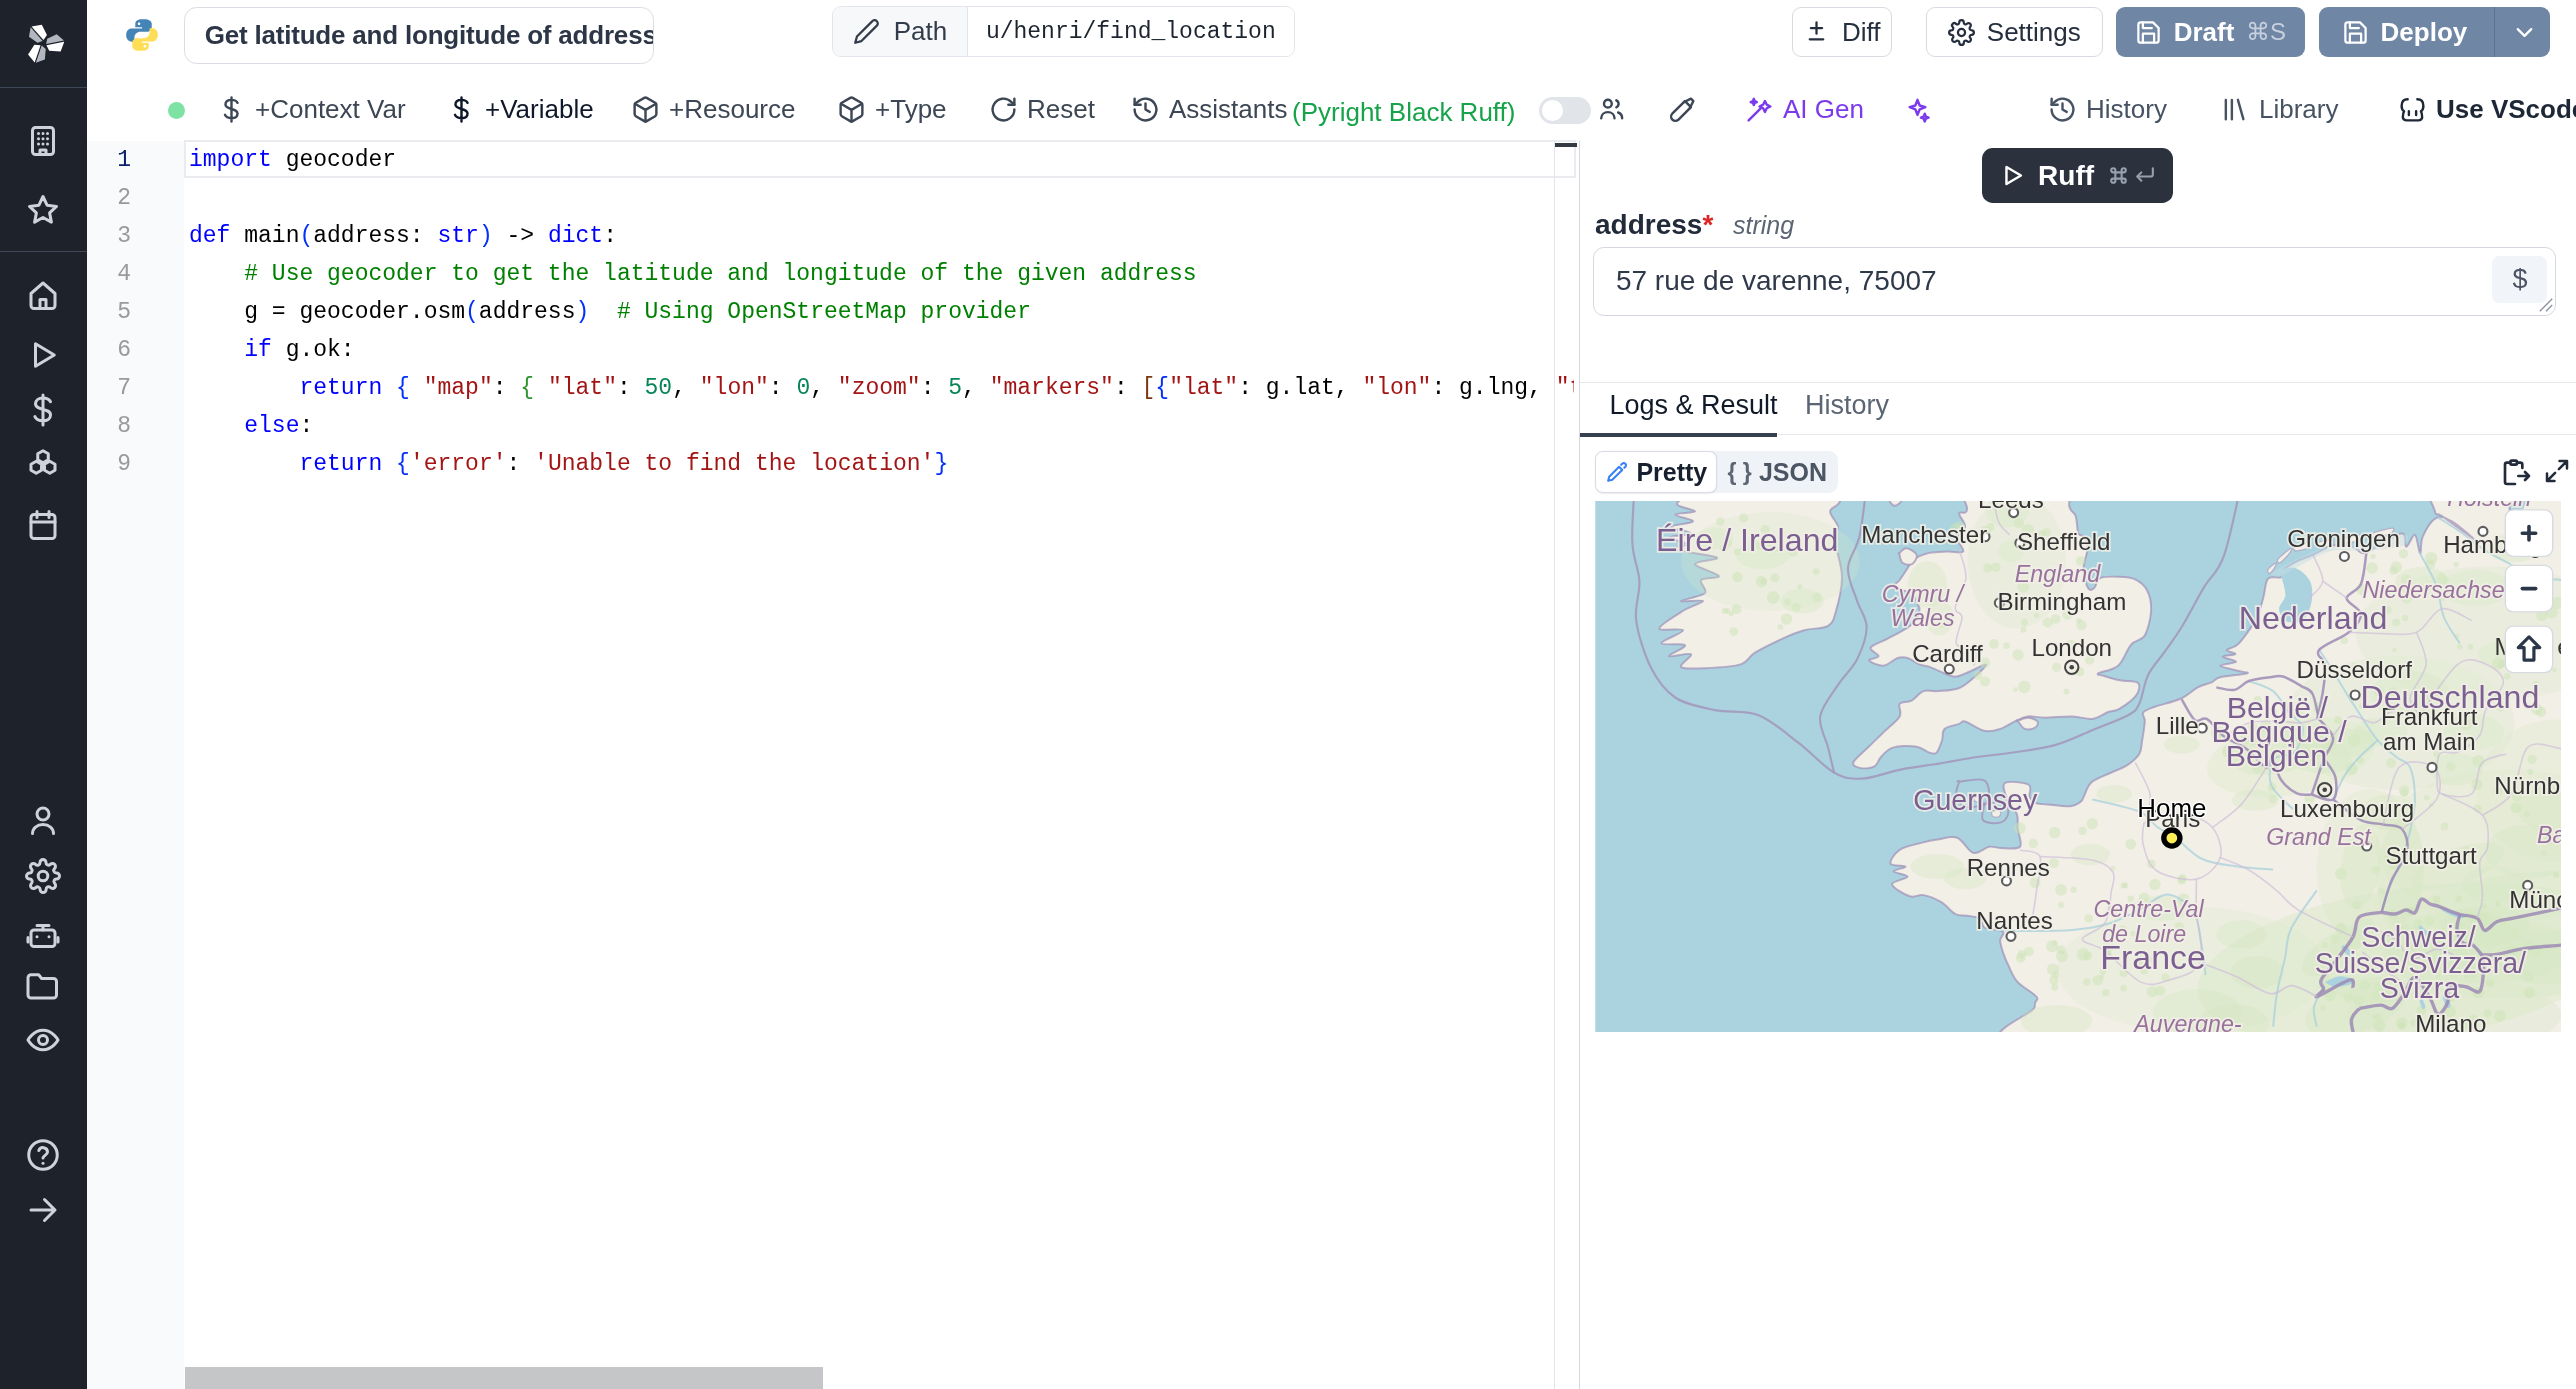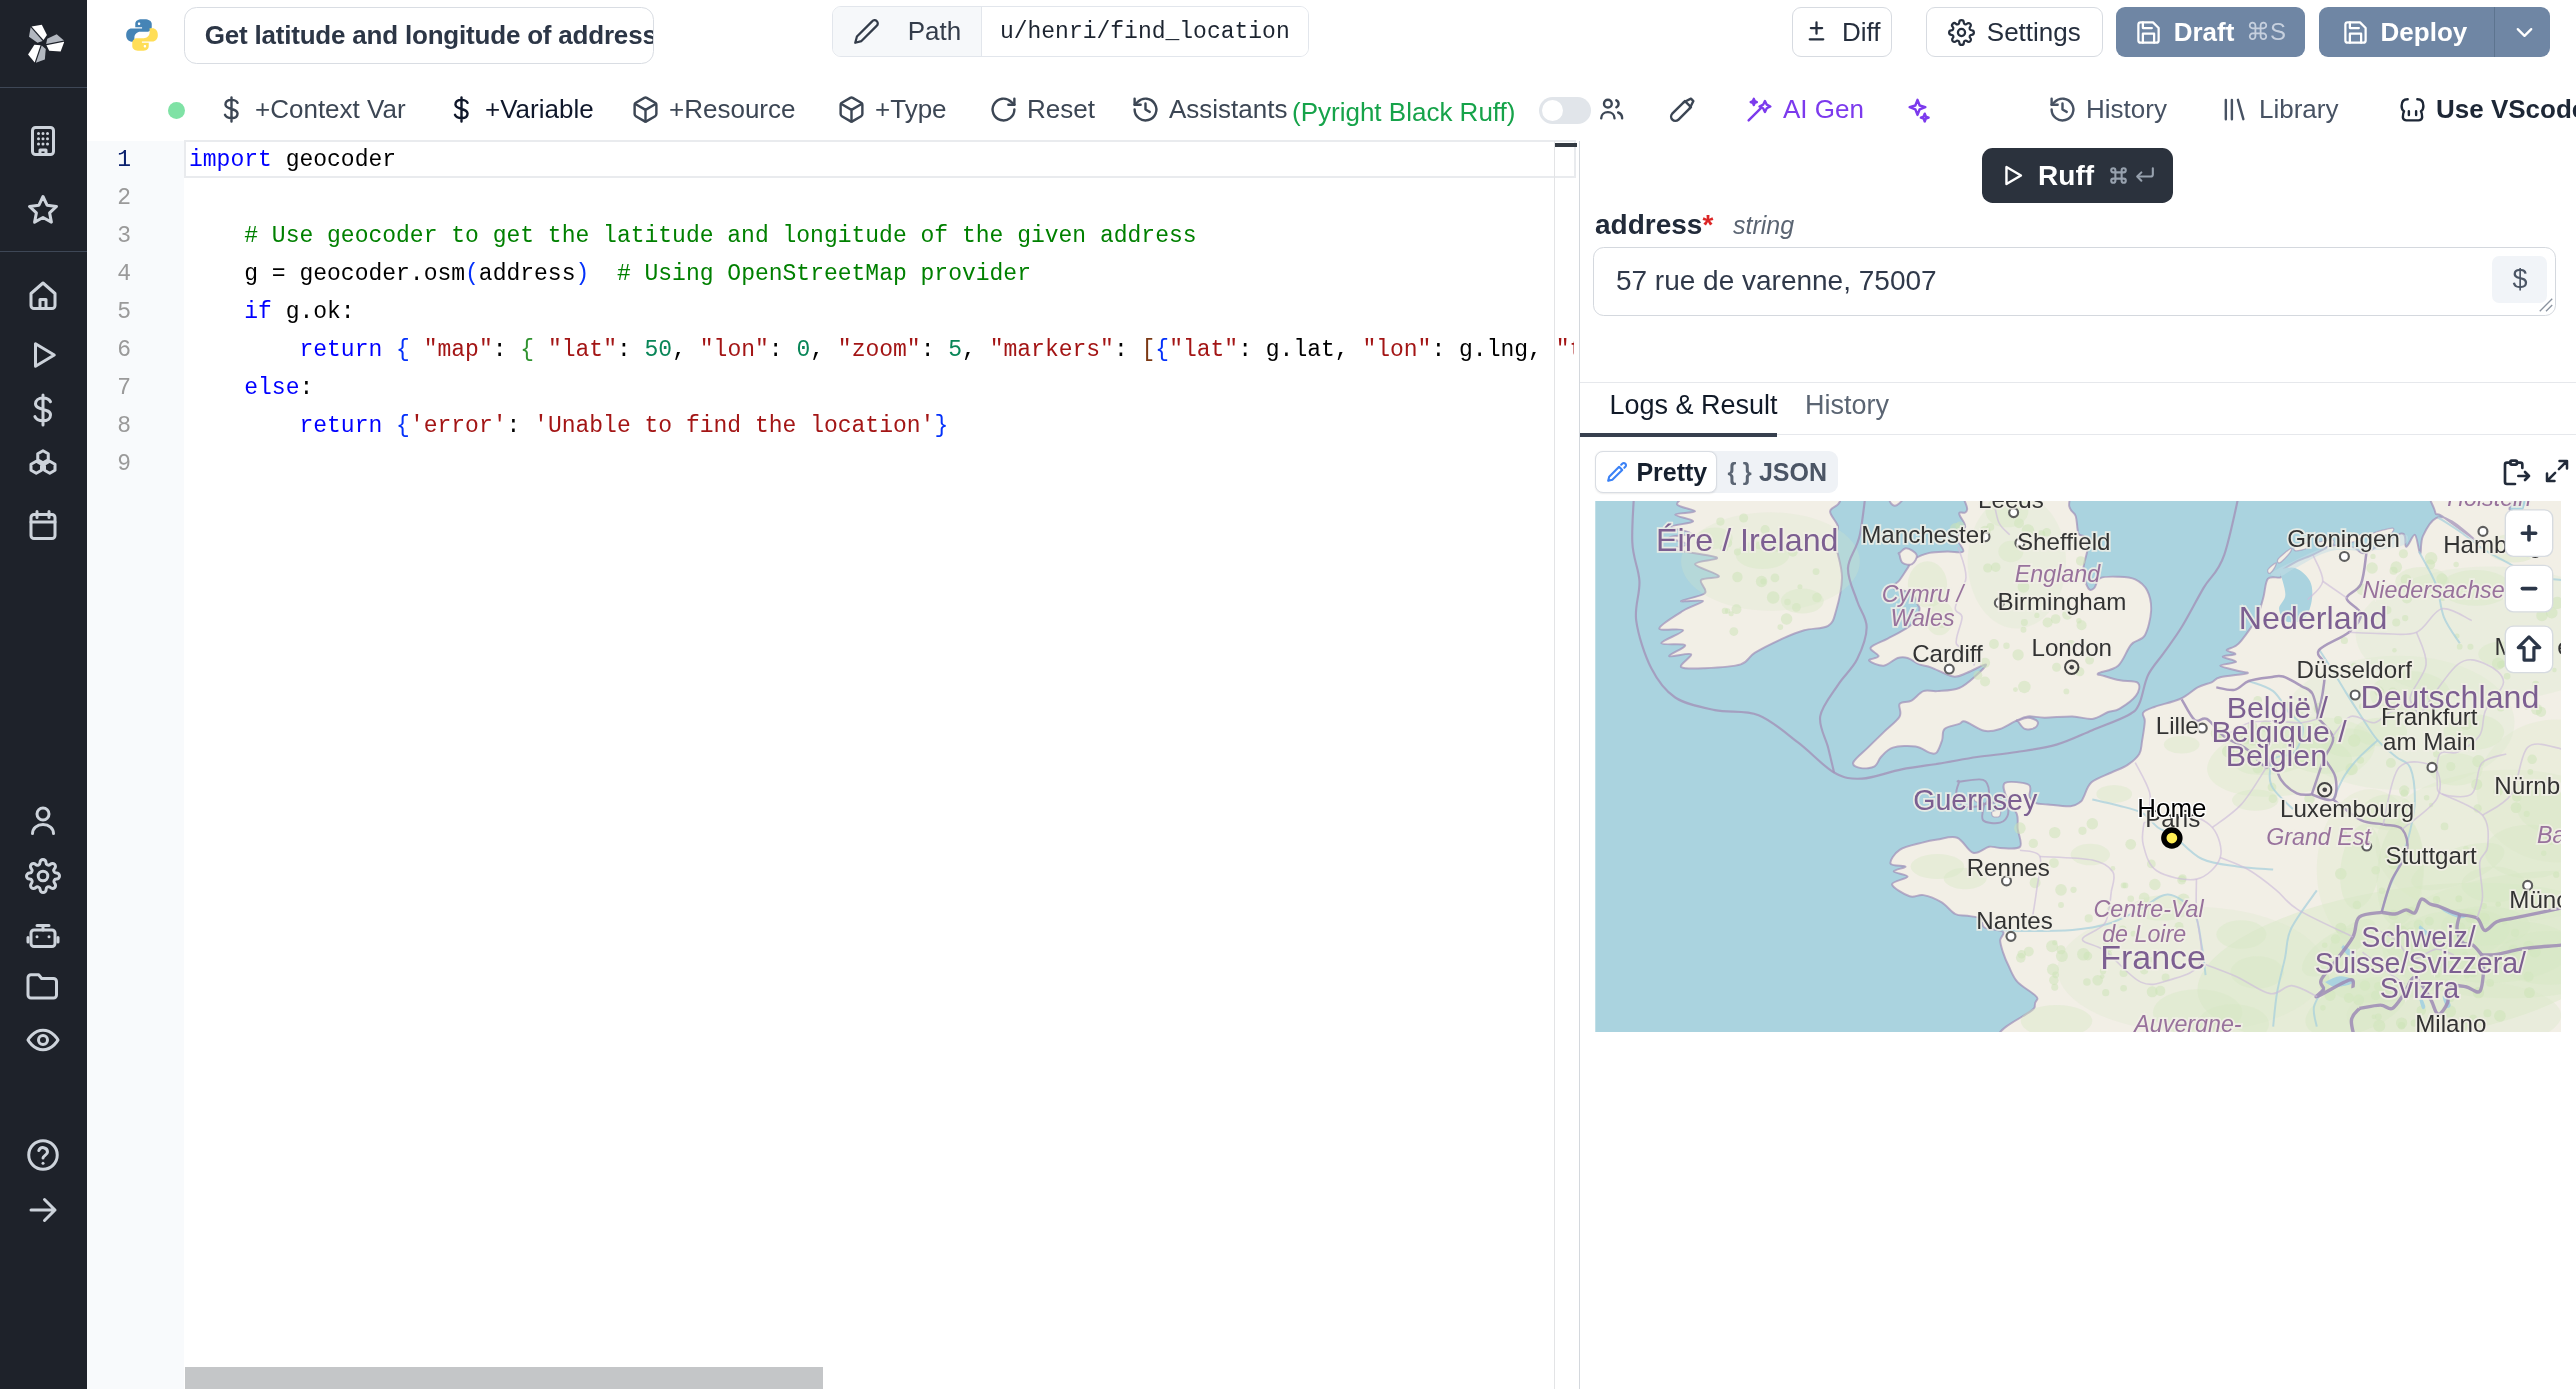--- a/index.html
+++ b/index.html
@@ -11,21 +11,21 @@
 #sidebar .logo { position:absolute; left:0; top:0; width:87px; height:88px; border-bottom:1.3px solid #3e4756;
   display:flex; align-items:center; justify-content:center; }
 .sbi { position:absolute; left:25px; width:36px; height:36px; color:#cdd3db; }
 .sbi svg { width:36px; height:36px; }
 #sep2 { position:absolute; left:0; top:251px; width:87px; border-bottom:1.3px solid #3e4756; }
 
 #topbar { position:absolute; left:87px; top:0; width:2047px; height:79px; background:#fff; }
 #title-input { position:absolute; left:97px; top:7.2px; width:470px; height:57px; border:1.8px solid #d9dde3; border-radius:12.5px;
   display:flex; align-items:center; padding-left:19.7px; font-size:26px; font-weight:bold; color:#2c3646; letter-spacing:-0.2px; overflow:hidden; white-space:nowrap; }
 #pathbox { position:absolute; left:745px; top:6.3px; height:51px; border:1.8px solid #e2e6ec; border-radius:9px; display:flex; align-items:stretch; overflow:hidden; }
-#pathbox .pleft { background:#f6f8fa; display:flex; align-items:center; gap:28px; padding:0 19.7px; color:#333c4a; font-size:26px; font-weight:500; border-right:1.8px solid #e2e6ec; }
+#pathbox .pleft { background:#f6f8fa; display:flex; align-items:center; gap:14px; padding:0 19.7px; color:#333c4a; font-size:26px; font-weight:500; border-right:1.8px solid #e2e6ec; }
 #pathbox .pright { background:#fff; display:flex; align-items:center; padding:0 18px; font-family:"Liberation Mono",monospace; font-size:23px; color:#1c2430; }
 .btn { position:absolute; top:7.2px; height:50px; border-radius:9px; display:flex; align-items:center; justify-content:center; gap:11.6px; font-size:26px; }
 .btn.light { background:#fff; border:1.8px solid #d7dbe1; color:#252e3d; font-weight:500;align-items:center; }
 .btn.blue { background:#6f86a4; color:#fff; font-weight:bold; }
 
 #toolbar { position:absolute; left:87px; top:79px; width:2108px; height:63px; background:#fff; border-bottom:1.3px solid #eceef1;
   display:flex; align-items:center; white-space:nowrap;margin-left:40px; }
 #toolbar > div { flex:none; }
 #toolbar > span { flex:none; white-space:nowrap; }
 .tbi { display:flex; align-items:center; gap:9px; font-size:26px; font-weight:500; white-space:nowrap; flex:none; }
@@ -293,20 +293,21 @@
 <div class="ln" style="color:#9a9a9a">5</div>
 <div class="ln" style="color:#9a9a9a">6</div>
 <div class="ln" style="color:#9a9a9a">7</div>
 <div class="ln" style="color:#9a9a9a">8</div>
 <div class="ln" style="color:#9a9a9a">9</div>
     </div>
   <div id="curline"></div>
   <div id="codelines">
       <div class="cl"><span style="color:#0000ff">import</span><span style="color:#000000"> geocoder</span></div>
 <div class="cl"></div>
+<div class="cl"><span style="color:#0000ff">def</span><span style="color:#000000"> main</span><span style="color:#0431fa">(</span><span style="color:#000000">address: </span><span style="color:#0000ff">str</span><span style="color:#0431fa">)</span><span style="color:#000000"> -&gt; </span><span style="color:#0000ff">dict</span><span style="color:#000000">:</span></div>
 <div class="cl"><span style="color:#000000">&nbsp;&nbsp;&nbsp;&nbsp;</span><span style="color:#008000"># Use geocoder to get the latitude and longitude of the given address</span></div>
 <div class="cl"><span style="color:#000000">&nbsp;&nbsp;&nbsp;&nbsp;g = geocoder.osm</span><span style="color:#0431fa">(</span><span style="color:#000000">address</span><span style="color:#0431fa">)</span><span style="color:#000000">&nbsp;&nbsp;</span><span style="color:#008000"># Using OpenStreetMap provider</span></div>
 <div class="cl"><span style="color:#000000">&nbsp;&nbsp;&nbsp;&nbsp;</span><span style="color:#0000ff">if</span><span style="color:#000000"> g.ok:</span></div>
 <div class="cl"><span style="color:#000000">&nbsp;&nbsp;&nbsp;&nbsp;&nbsp;&nbsp;&nbsp;&nbsp;</span><span style="color:#0000ff">return</span><span style="color:#000000"> </span><span style="color:#0431fa">{</span><span style="color:#000000"> </span><span style="color:#a31515">"map"</span><span style="color:#000000">: </span><span style="color:#319331">{</span><span style="color:#000000"> </span><span style="color:#a31515">"lat"</span><span style="color:#000000">: </span><span style="color:#098658">50</span><span style="color:#000000">, </span><span style="color:#a31515">"lon"</span><span style="color:#000000">: </span><span style="color:#098658">0</span><span style="color:#000000">, </span><span style="color:#a31515">"zoom"</span><span style="color:#000000">: </span><span style="color:#098658">5</span><span style="color:#000000">, </span><span style="color:#a31515">"markers"</span><span style="color:#000000">: </span><span style="color:#7b3814">[</span><span style="color:#0431fa">{</span><span style="color:#a31515">"lat"</span><span style="color:#000000">: g.lat, </span><span style="color:#a31515">"lon"</span><span style="color:#000000">: g.lng, </span><span style="color:#a31515">"title"</span></div>
 <div class="cl"><span style="color:#000000">&nbsp;&nbsp;&nbsp;&nbsp;</span><span style="color:#0000ff">else</span><span style="color:#000000">:</span></div>
 <div class="cl"><span style="color:#000000">&nbsp;&nbsp;&nbsp;&nbsp;&nbsp;&nbsp;&nbsp;&nbsp;</span><span style="color:#0000ff">return</span><span style="color:#000000"> </span><span style="color:#0431fa">{</span><span style="color:#a31515">'error'</span><span style="color:#000000">: </span><span style="color:#a31515">'Unable to find the location'</span><span style="color:#0431fa">}</span></div>
     </div>
   <div id="vline1"></div>
   <div id="cursorruler"></div>
   <div id="hscroll"></div>

